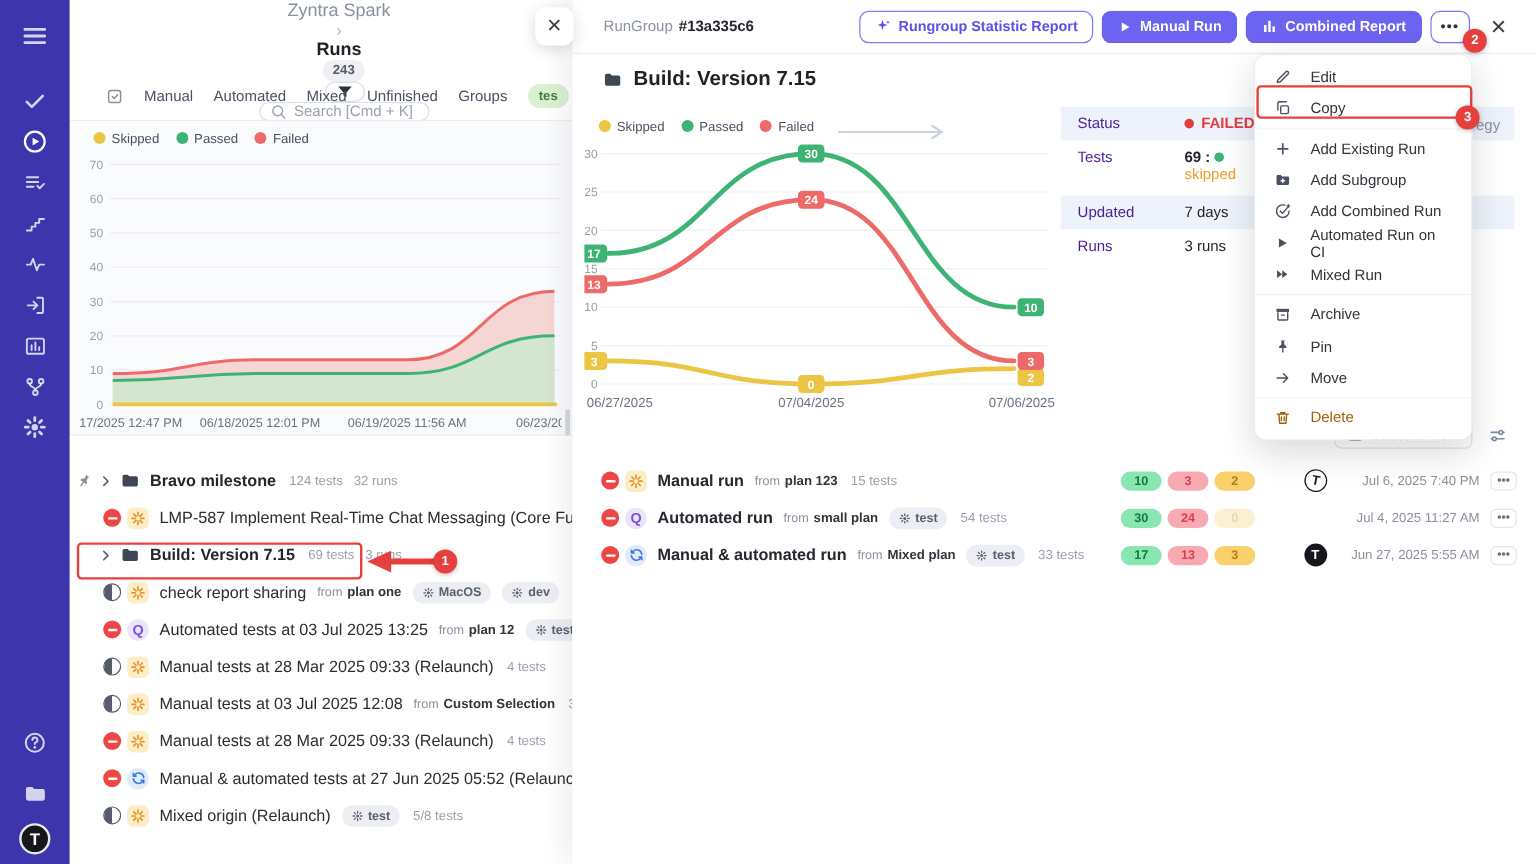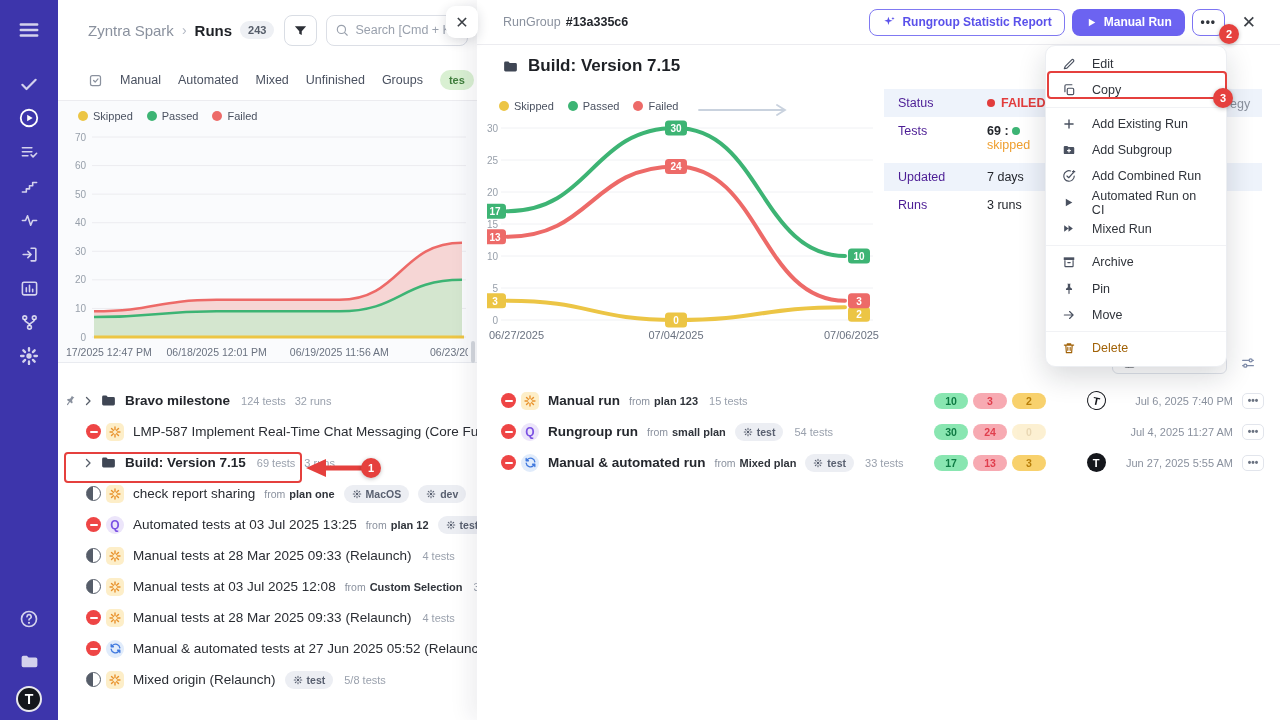--- a/index.html
+++ b/index.html
@@ -11,21 +11,21 @@
   
   #sidebar { position:absolute; left:0; top:0; width:58px; height:720px; background:#3d35ab; z-index:4; display:flex; flex-direction:column; align-items:center; }
   .sb-item { width:40px; height:34px; display:flex; align-items:center; justify-content:center; color:rgba(255,255,255,.78); cursor:pointer; }
   .sb-item.menu { margin-top:13px; margin-bottom:20px; }
   .sb-item.active { color:#fff; }
   #sb-bottom { position:absolute; bottom:8px; left:0; width:58px; display:flex; flex-direction:column; align-items:center; gap:8px; }
   .sb-avatar { width:26px; height:26px; border-radius:50%; background:#15171c; color:#fff; font-weight:bold; font-size:14px; display:flex; align-items:center; justify-content:center; border:2px solid #e8e8ee; }
 
   
   #leftpanel { position:absolute; left:58px; top:0; width:419px; height:720px; background:#fff; overflow:hidden; }
-  #lp-header { position:absolute; left:0; top:0; right:0; height:60px; display:flex; align-items:center; padding-left:30px; }
+  #lp-header { position:absolute; left:0; top:0; right:0; height:60px; display:flex; align-items:center; padding-left:30px;flex-direction:column; }
   .crumb-proj { color:#8a919e; font-size:15px; }
   .crumb-sep { color:#b3b9c4; margin:0 8px; font-size:14px; }
   .crumb-sec { font-weight:bold; font-size:15px; color:#1e2126; }
   .count-pill { background:#eef0f4; color:#565d69; font-size:11px; font-weight:bold; border-radius:10px; padding:3px 8px; margin-left:8px; }
   .filter-btn { width:33px; height:31px; border:1px solid #d9dde4; border-radius:8px; background:#fff; display:flex; align-items:center; justify-content:center; margin-left:10px; color:#2c2f36; cursor:pointer; }
   .search-box { height:31px; width:142px; border:1px solid #dcdfe6; border-radius:8px; display:flex; align-items:center; padding:0 8px; gap:6px; margin-left:9px; color:#9aa1ad; }
   .search-box input { border:none; outline:none; width:100px; font-size:12.5px; font-family:"Liberation Sans",sans-serif; color:#30343b; }
   .search-box input::placeholder { color:#9aa1ad; }
 
   #lp-tabs { position:absolute; left:0; top:60px; right:0; height:41px; display:flex; align-items:center; gap:17px; padding-left:30px; border-bottom:1px solid #ececf0; font-size:12.5px; color:#4a5160; white-space:nowrap; }
@@ -467,20 +467,30 @@
           <span>Rungroup Statistic Report</span>
         </button>
       <button class="btn btn-fill">
           <span class="i">
             <svg width="13" height="13" viewBox="0 0 24 24" fill="none" stroke="currentColor" stroke-width="2" stroke-linecap="round" stroke-linejoin="round">
               <path d="M7 5l12 7-12 7z" fill="currentColor" stroke="none"></path>
             </svg>
           </span>
           <span>Manual Run</span>
         </button>
+      <button class="btn btn-fill">
+          <span class="i">
+            <svg width="14" height="14" viewBox="0 0 24 24" fill="none" stroke="currentColor" stroke-width="2" stroke-linecap="round" stroke-linejoin="round">
+              <rect x="4" y="10" width="3.6" height="10" fill="currentColor" stroke="none"></rect>
+              <rect x="10" y="4" width="3.6" height="16" fill="currentColor" stroke="none"></rect>
+              <rect x="16" y="12" width="3.6" height="8" fill="currentColor" stroke="none"></rect>
+            </svg>
+          </span>
+          <span>Combined Report</span>
+        </button>
       <button class="btn btn-dots">
           <span>•••</span>
         </button>
       <span class="mp-close"><span>✕</span></span>
     </div>
   </header>
 
   <div id="mp-title">
     <span class="i" style="color:#3f4654">
         <svg width="17" height="17" viewBox="0 0 24 24" fill="none" stroke="currentColor" stroke-width="2" stroke-linecap="round" stroke-linejoin="round">
@@ -619,21 +629,21 @@
         </span>
         <span class="avatarcol">
           <span class="av av-outline">T</span>
         </span>
         <span class="datecol">Jul 6, 2025 7:40 PM</span>
         <span class="dotsbtn">•••</span>
       </div>
       <div class="runrow">
         <span class="st st-fail"></span>
         <span class="ticon t-automated">Q</span>
-        <span class="rname">Rungroup run</span>
+        <span class="rname">Automated run</span>
         <span class="from">from<b>small plan</b></span>
         <span class="tagpill"><span class="i" style="color:#596070">
             <svg width="10" height="10" viewBox="0 0 24 24" fill="none" stroke="currentColor" stroke-width="2" stroke-linecap="round" stroke-linejoin="round">
               <circle cx="12" cy="12" r="3" fill="currentColor" stroke="none"></circle>
               <path d="M12 3v3M12 18v3M3 12h3M18 12h3M5.6 5.6l2.1 2.1M16.3 16.3l2.1 2.1M18.4 5.6l-2.1 2.1M7.7 16.3l-2.1 2.1" stroke-width="2.6"></path>
             </svg>
           </span>test</span>
         <span class="meta">54 tests</span>
         <span class="badges">
           <span class="cbadge b-pass">30</span>

